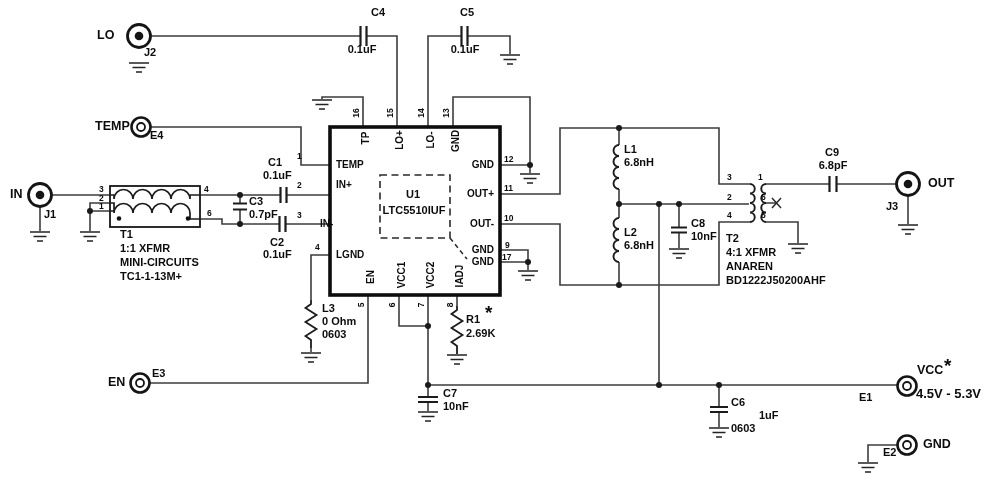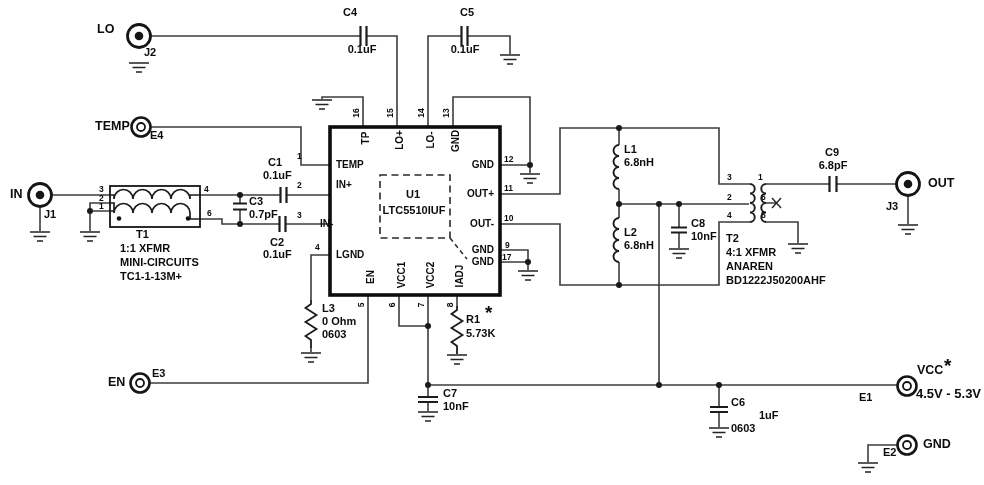--- a/index.html
+++ b/index.html
@@ -157,38 +157,38 @@
 
   <use href="#sma" transform="translate(139,36)"></use>
   <use href="#sma" transform="translate(40,195)"></use>
   <use href="#sma" transform="translate(908,184)"></use>
   <use href="#turret" transform="translate(141,127)"></use>
   <use href="#turret" transform="translate(140,383)"></use>
   <use href="#turret" transform="translate(907,386)"></use>
   <use href="#turret" transform="translate(907,445)"></use>
 </svg>
 
-<div class="lbl sig" style="left:97px;top:23px">LO</div>
+<div class="lbl sig" style="left:97px;top:29px">LO</div>
 <div class="lbl" style="left:144px;top:47px">J2</div>
 <div class="lbl sig" style="left:95px;top:120px">TEMP</div>
 <div class="lbl" style="left:150px;top:130px">E4</div>
 <div class="lbl sig" style="left:10px;top:188px">IN</div>
 <div class="lbl" style="left:44px;top:209px">J1</div>
 <div class="lbl sig" style="left:108px;top:376px">EN</div>
 <div class="lbl" style="left:152px;top:368px">E3</div>
 <div class="lbl sig" style="left:928px;top:177px">OUT</div>
 <div class="lbl" style="left:886px;top:201px">J3</div>
 <div class="lbl sig" style="left:917px;top:364px">VCC</div>
 <div class="lbl star" style="left:944px;top:356px">*</div>
 <div class="lbl val2" style="left:916px;top:387px">4.5V - 5.3V</div>
 <div class="lbl" style="left:859px;top:392px">E1</div>
 <div class="lbl sig" style="left:923px;top:438px">GND</div>
 <div class="lbl" style="left:883px;top:447px">E2</div>
 
-<div class="lbl ctr" style="left:350px;top:7px">C4</div>
+<div class="lbl ctr" style="left:378px;top:7px">C4</div>
 <div class="lbl ctr" style="left:362px;top:44px">0.1uF</div>
 <div class="lbl ctr" style="left:467px;top:7px">C5</div>
 <div class="lbl ctr" style="left:465px;top:44px">0.1uF</div>
 <div class="lbl" style="left:268px;top:157px">C1</div>
 <div class="lbl" style="left:263px;top:170px">0.1uF</div>
 <div class="lbl" style="left:249px;top:196px">C3</div>
 <div class="lbl" style="left:249px;top:209px">0.7pF</div>
 <div class="lbl" style="left:270px;top:237px">C2</div>
 <div class="lbl" style="left:263px;top:249px">0.1uF</div>
 <div class="lbl" style="left:624px;top:144px">L1</div>
@@ -196,29 +196,29 @@
 <div class="lbl" style="left:624px;top:227px">L2</div>
 <div class="lbl" style="left:624px;top:240px">6.8nH</div>
 <div class="lbl" style="left:691px;top:218px">C8</div>
 <div class="lbl" style="left:691px;top:231px">10nF</div>
 <div class="lbl ctr" style="left:832px;top:147px">C9</div>
 <div class="lbl ctr" style="left:833px;top:160px">6.8pF</div>
 <div class="lbl" style="left:322px;top:303px">L3</div>
 <div class="lbl" style="left:322px;top:316px">0 Ohm</div>
 <div class="lbl" style="left:322px;top:329px">0603</div>
 <div class="lbl" style="left:466px;top:314px">R1</div>
-<div class="lbl" style="left:466px;top:328px">5.73K</div>
+<div class="lbl" style="left:466px;top:328px">2.69K</div>
 <div class="lbl star" style="left:485px;top:303px">*</div>
 <div class="lbl" style="left:443px;top:388px">C7</div>
 <div class="lbl" style="left:443px;top:401px">10nF</div>
 <div class="lbl" style="left:731px;top:397px">C6</div>
 <div class="lbl" style="left:759px;top:410px">1uF</div>
 <div class="lbl" style="left:731px;top:423px">0603</div>
 
-<div class="lbl" style="left:136px;top:229px">T1</div>
+<div class="lbl" style="left:120px;top:229px">T1</div>
 <div class="lbl" style="left:120px;top:243px">1:1 XFMR</div>
 <div class="lbl" style="left:120px;top:257px">MINI-CIRCUITS</div>
 <div class="lbl" style="left:120px;top:271px">TC1-1-13M+</div>
 <div class="lbl pnum" style="left:99px;top:185px">3</div>
 <div class="lbl pnum" style="left:99px;top:194px">2</div>
 <div class="lbl pnum" style="left:99px;top:202px">1</div>
 <div class="lbl pnum" style="left:204px;top:185px">4</div>
 <div class="lbl pnum" style="left:207px;top:209px">6</div>
 
 <div class="lbl" style="left:726px;top:233px">T2</div>

